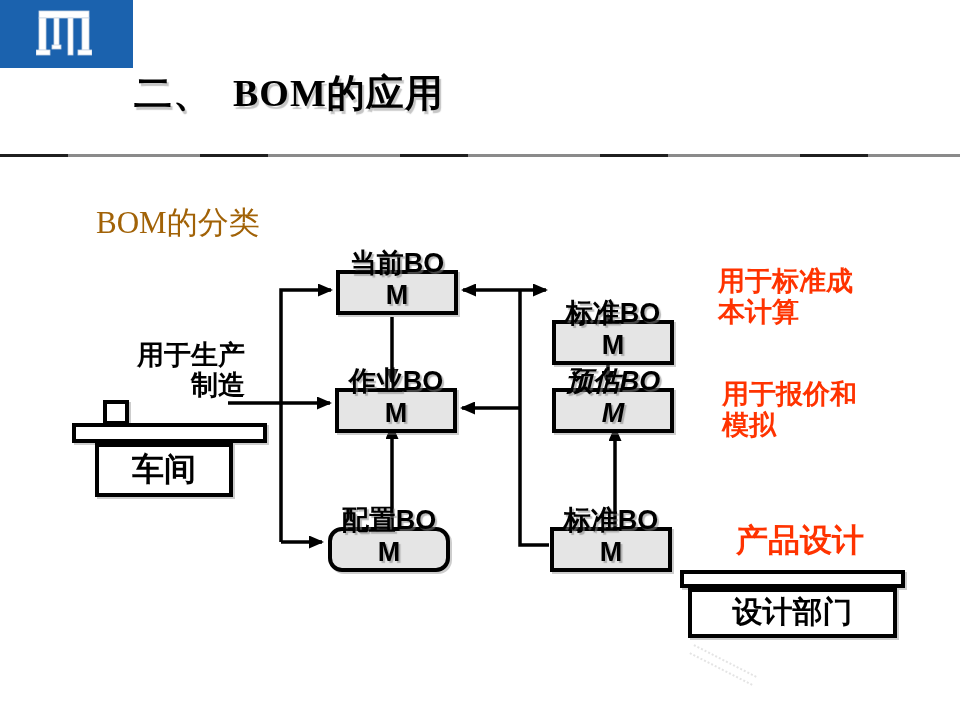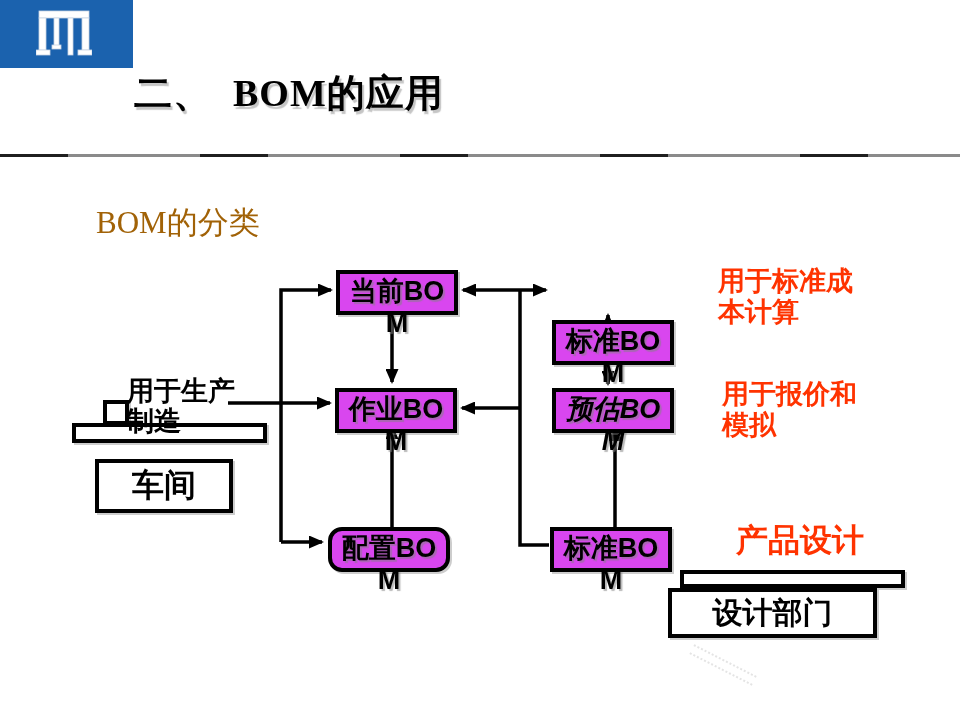--- a/index.html
+++ b/index.html
@@ -14,49 +14,49 @@
          text-shadow:2px 3px 1px rgba(140,140,140,.5);}
   .rule{position:absolute;left:0;top:154px;width:960px;height:3px;
         background:repeating-linear-gradient(90deg,#1f1f1f 0 68px,#8a8a8a 68px 200px);}
   .subtitle{position:absolute;left:96px;top:202px;font-family:"Liberation Serif","DejaVu Serif",serif;
             font-size:31px;color:#a16207;}
 
   
   .connectors{position:absolute;left:0;top:0;width:960px;height:720px;z-index:1;pointer-events:none;}
 
   
-  .bom-box{position:absolute;width:114px;height:37px;border:4px solid #000;background:#d946ef;
+  .bom-box{position:absolute;width:114px;height:37px;border:4px solid #000;background:#e5e5e5;
            display:flex;justify-content:center;z-index:3;
-           box-shadow:2px 2px 0 rgba(130,130,130,.4);}
+           box-shadow:2px 2px 0 rgba(130,130,130,.4);align-items:flex-end;}
   .bom-box .lbl{width:104px;text-align:center;font-weight:bold;font-size:27px;line-height:32px;
                 padding-top:1px;word-break:break-all;color:#000;
                 text-shadow:2px 2px 1px rgba(130,130,130,.55);}
   .b-current{left:336px;top:270px;}
   .b-standard{left:552px;top:276px;margin-top:44px;}
   .b-job{left:335px;top:388px;}
   .b-estimate{left:552px;top:388px;font-style:italic;}
   .b-config{left:328px;top:527px;border-radius:14px;}
   .b-engineering{left:550px;top:527px;}
 
   
   .struct{position:absolute;background:#fff;border:4px solid #000;z-index:2;
           box-shadow:2px 2px 0 rgba(130,130,130,.4);}
   .ws-chimney{left:103px;top:400px;width:18px;height:17px;border-width:4px;}
   .ws-roof{left:72px;top:423px;width:187px;height:12px;}
-  .ws-body{left:95px;top:443px;width:130px;height:46px;display:flex;align-items:center;justify-content:center;margin-top:16px;}
+  .ws-body{left:95px;top:443px;width:130px;height:46px;display:flex;align-items:center;justify-content:center;}
   .ws-body .lbl{font-size:32px;font-weight:bold;color:#000;}
 
   
   .dd-bar{left:680px;top:570px;width:217px;height:10px;}
-  .dd-body{left:668px;top:588px;width:201px;height:42px;display:flex;align-items:center;justify-content:center;z-index:2;}
+  .dd-body{left:688px;top:588px;width:201px;height:42px;display:flex;justify-content:center;z-index:2;}
   .dd-body .lbl{font-size:30px;font-weight:bold;color:#000;}
 
   
   .note{position:absolute;font-weight:bold;white-space:pre-line;z-index:2;}
-  .note-production{left:127px;top:376px;width:118px;text-align:left;color:#000;
+  .note-production{left:127px;top:340px;width:118px;text-align:right;color:#000;
                    font-size:27px;line-height:30px;}
   .note-orange{color:#ff3300;font-size:27px;line-height:31px;}
   .note-standard-cost{left:718px;top:266px;}
   .note-quote{left:722px;top:379px;}
   .note-design{left:736px;top:525px;font-size:32px;}
 
   
   .watermark{position:absolute;left:686px;top:652px;width:70px;height:34px;
              transform:rotate(27deg);opacity:.45;z-index:0;}
   .watermark i{display:block;border-top:2px dotted #c4c4c4;margin-top:7px;}

